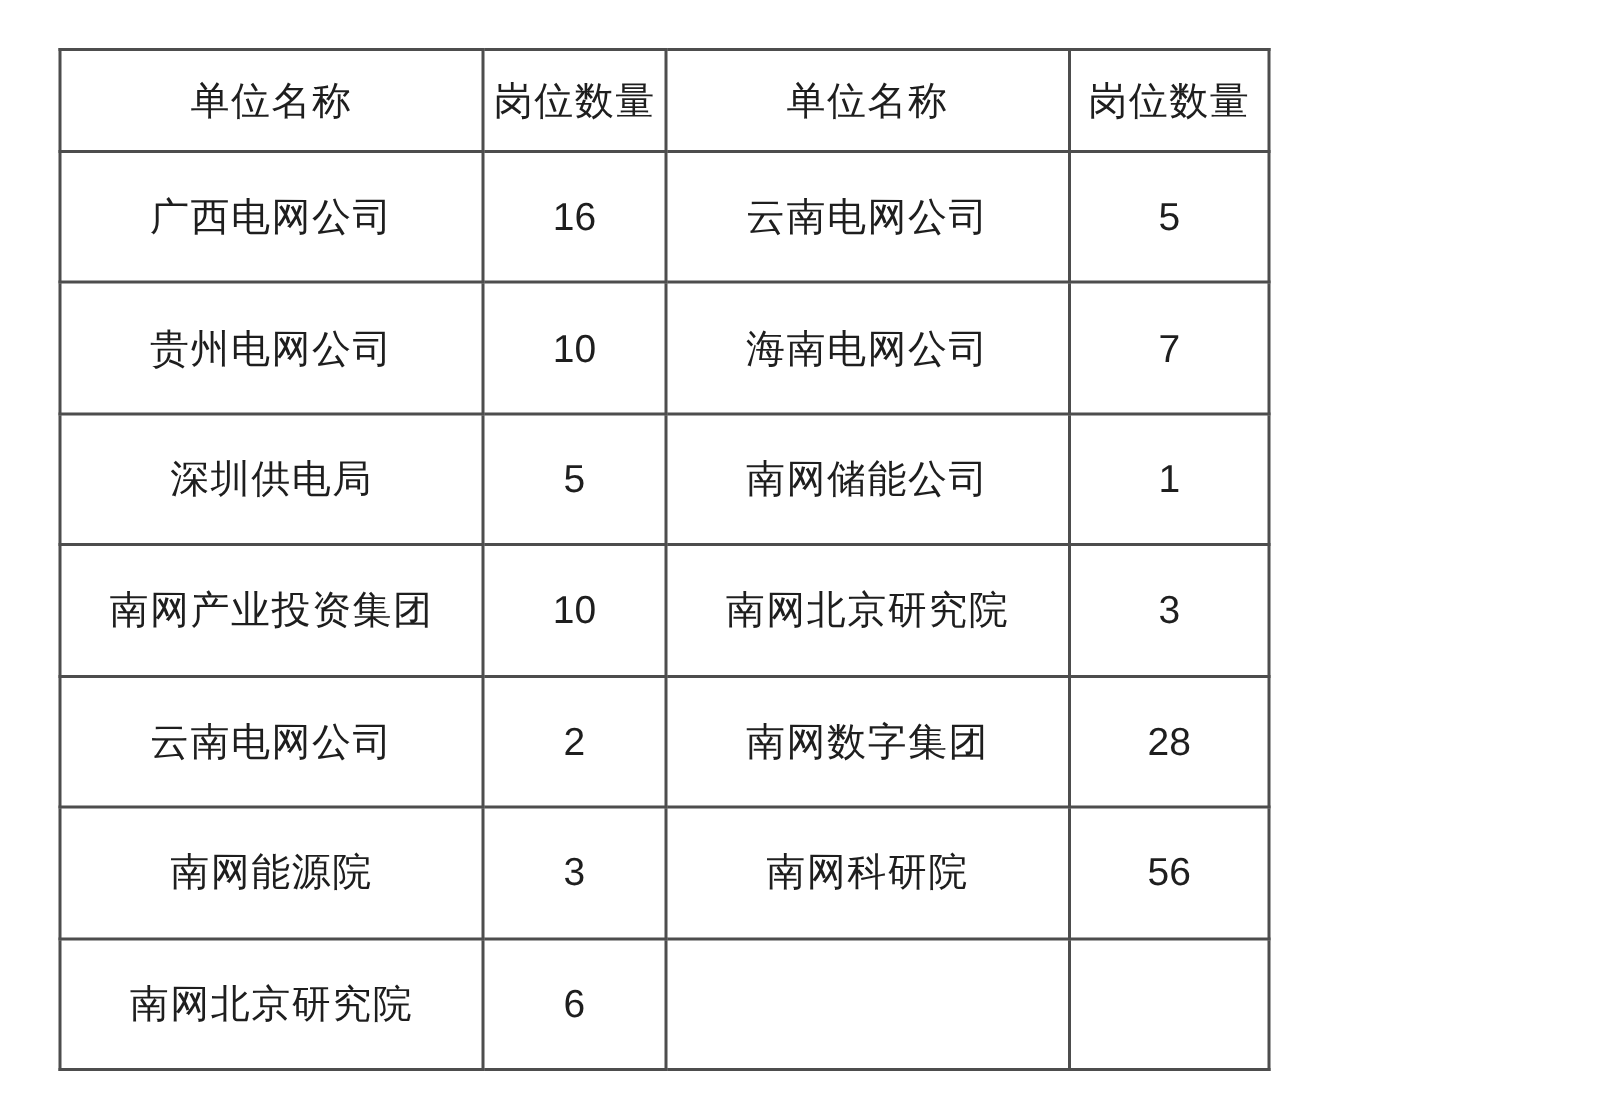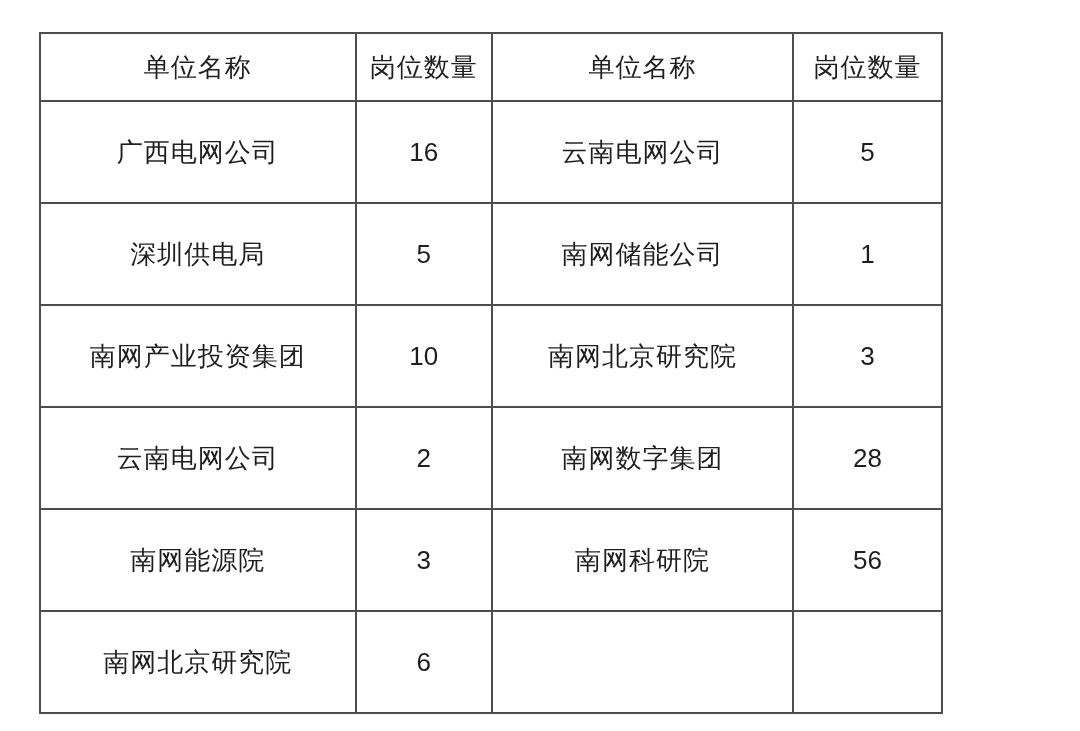--- a/index.html
+++ b/index.html
@@ -18,21 +18,21 @@
     position: relative;
     width: 1080px;
     height: 731px;
     background: var(--bg-color);
     overflow: hidden;
   }
   table.recruit-table {
     position: absolute;
     left: 39px;
     top: 32px;
-    width: 904px;
+    width: 808px;
     height: 682px;
     border-collapse: collapse;
     table-layout: fixed;
     background: var(--bg-color);
   }
   .recruit-table col.c-name-l  { width: 35.0%; }
   .recruit-table col.c-count-l { width: 15.1%; }
   .recruit-table col.c-name-r  { width: 33.4%; }
   .recruit-table col.c-count-r { width: 16.5%; }
   .recruit-table th,
@@ -71,20 +71,26 @@
       </tr>
     </thead>
     <tbody>
       <tr>
         <td>广西电网公司</td>
         <td class="count">16</td>
         <td>云南电网公司</td>
         <td class="count">5</td>
       </tr>
       <tr>
+        <td>贵州电网公司</td>
+        <td class="count">10</td>
+        <td>海南电网公司</td>
+        <td class="count">7</td>
+      </tr>
+      <tr>
         <td>深圳供电局</td>
         <td class="count">5</td>
         <td>南网储能公司</td>
         <td class="count">1</td>
       </tr>
       <tr>
         <td>南网产业投资集团</td>
         <td class="count">10</td>
         <td>南网北京研究院</td>
         <td class="count">3</td>

